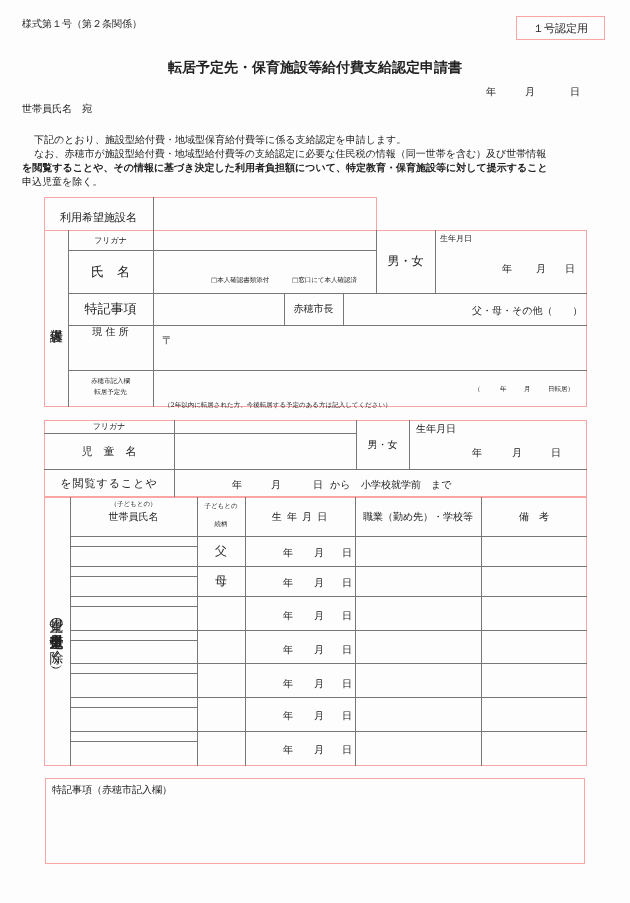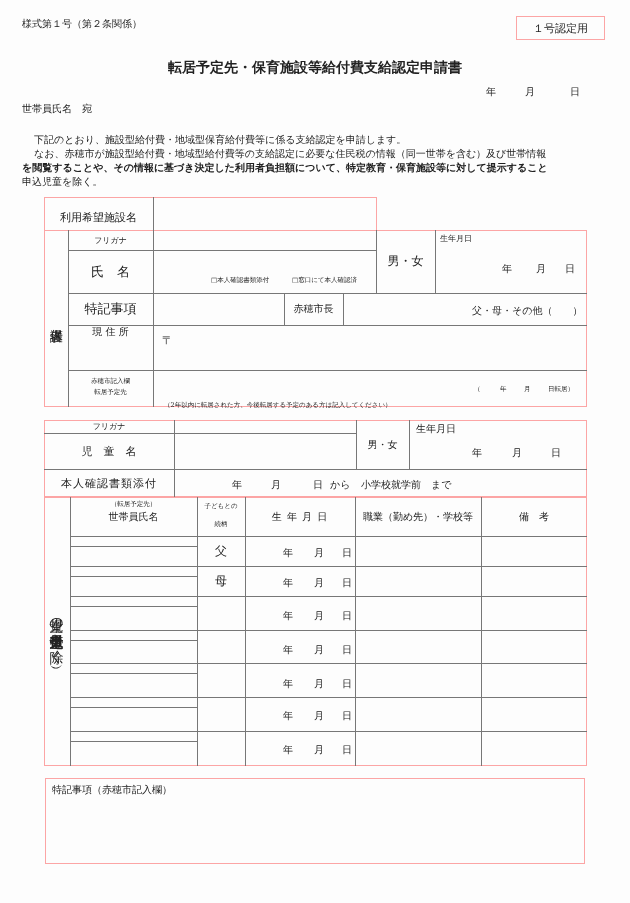--- a/index.html
+++ b/index.html
@@ -105,21 +105,21 @@
   <div class="cell t8" style="left:44px;top:420px;width:130px;height:13px;">フリガナ</div>
   <input class="field" style="left: 176px; top: 421px; width: 178px; height: 11px;">
   <div class="cell t11" style="left:44px;top:433px;width:130px;height:36px;">児　童　名</div>
   <input class="field" style="left: 176px; top: 435px; width: 178px; height: 32px;">
   <div class="cell t10" style="left:356px;top:420px;width:53px;height:49px;">男・女</div>
   <div class="abs t9" style="left:416px;top:422px;">生年月日</div>
   <div class="abs t10" style="left:472px;top:446px;">年</div>
   <div class="abs t10" style="left:512px;top:446px;">月</div>
   <div class="abs t10" style="left:551px;top:446px;">日</div>
 
-  <div class="cell t11" style="left:44px;top:469px;width:130px;height:28px;letter-spacing:1px;">本人確認書類添付</div>
+  <div class="cell t11" style="left:44px;top:469px;width:130px;height:28px;letter-spacing:1px;">を閲覧することや</div>
   <div class="abs t10" style="left:232px;top:478px;">年</div>
   <div class="abs t10" style="left:271px;top:478px;">月</div>
   <div class="abs t10" style="left:313px;top:478px;">日</div>
   <div class="abs t10" style="left:330px;top:478px;">から</div>
   <div class="abs t10" style="left:361px;top:478px;">小学校就学前　まで</div>
 </div>
 
 <div>
   <div class="box" style="left:44px;top:497px;width:543px;height:269px;"></div>
   <div class="vl" style="left:70px;top:497px;height:269px;"></div>
@@ -139,21 +139,21 @@
   <div class="hl" style="left:70px;top:546px;width:127px;"></div>
   <div class="hl" style="left:70px;top:576px;width:127px;"></div>
   <div class="hl" style="left:70px;top:606px;width:127px;"></div>
   <div class="hl" style="left:70px;top:640px;width:127px;"></div>
   <div class="hl" style="left:70px;top:673px;width:127px;"></div>
   <div class="hl" style="left:70px;top:707px;width:127px;"></div>
   <div class="hl" style="left:70px;top:741px;width:127px;"></div>
 
   <div class="cell vert" style="left:44px;top:497px;width:26px;height:269px;font-size:14px;">児童の世帯員（申込児童を除く）</div>
 
-  <div class="abs t7" style="left:70px;top:500px;width:127px;text-align:center;">（転居予定先）</div>
+  <div class="abs t7" style="left:70px;top:500px;width:127px;text-align:center;">（子どもとの）</div>
   <div class="abs t10" style="left:70px;top:510px;width:127px;text-align:center;">世帯員氏名</div>
   <div class="abs t7" style="left:197px;top:502px;width:48px;text-align:center;">子どもとの</div>
   <div class="abs t7" style="left:197px;top:520px;width:48px;text-align:center;">続柄</div>
   <div class="cell t10" style="left:245px;top:497px;width:110px;height:39px;letter-spacing:1px;">生 年 月 日</div>
   <div class="cell t10" style="left:355px;top:497px;width:126px;height:39px;">職業（勤め先）・学校等</div>
   <div class="cell t10" style="left:481px;top:497px;width:106px;height:39px;">備　考</div>
 
   <div>
     <div class="cell t12" style="left:197px;top:536px;width:48px;height:30px;">父</div>
     <div class="abs t10" style="left:283px;top:546px;">年</div>

